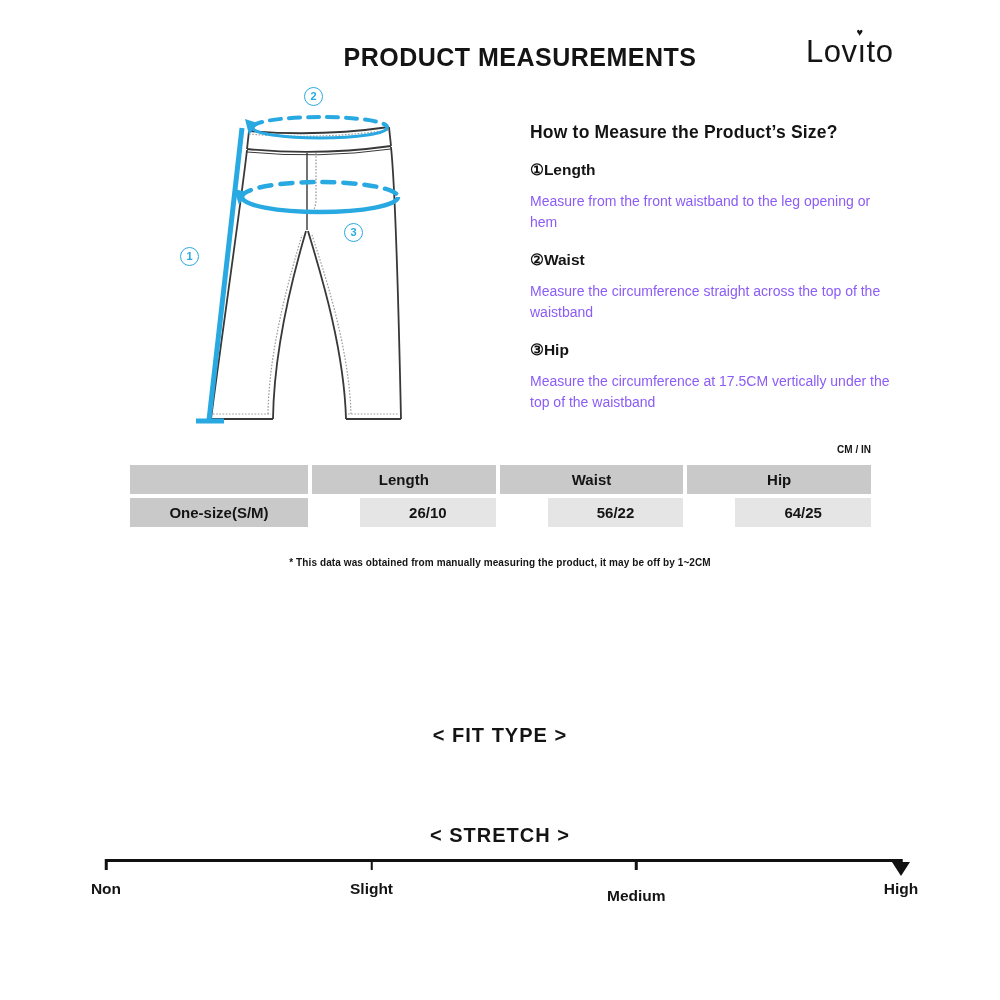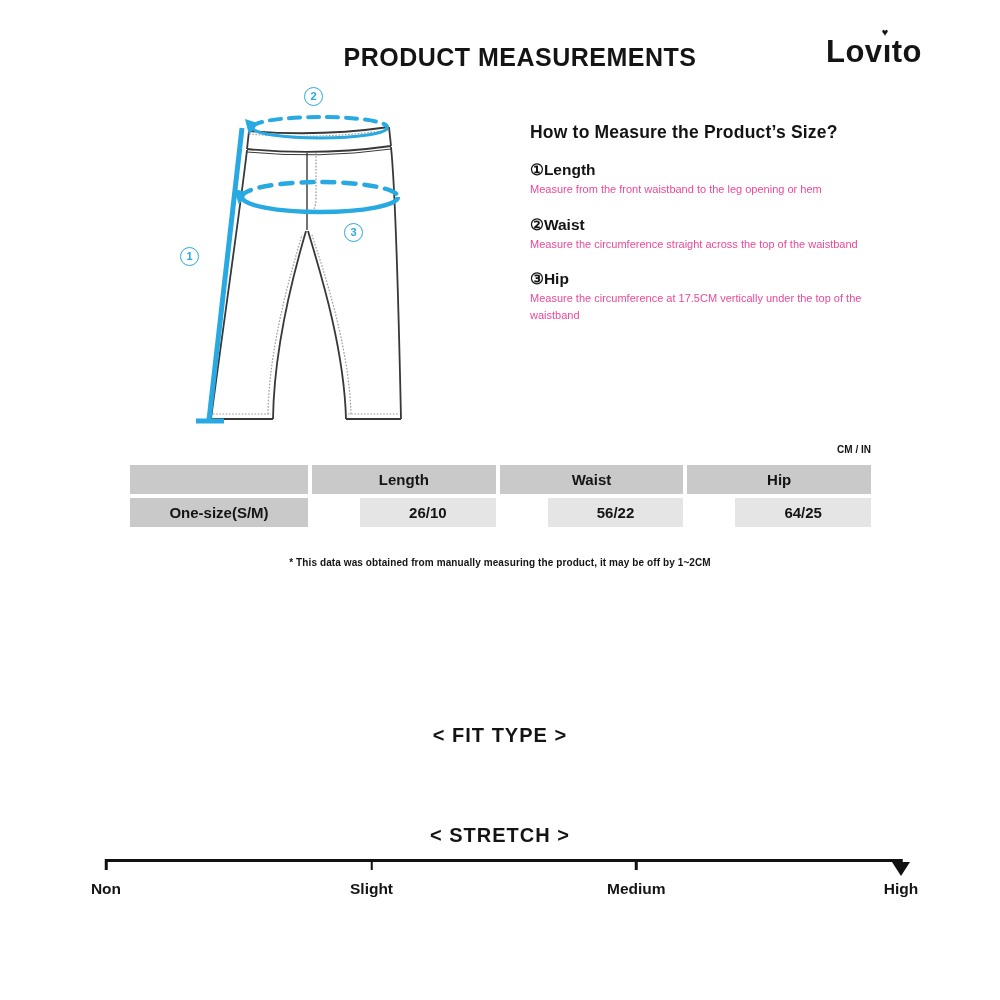--- a/index.html
+++ b/index.html
@@ -2,38 +2,38 @@
 <html><head>
 <meta charset="utf-8">
 <style>
   html,body{margin:0;padding:0;background:#fff;}
   .page{position:relative;width:1000px;height:1000px;background:#ffffff;overflow:hidden;
         font-family:"Liberation Sans", sans-serif;color:#141414;}
 
   
   .title{position:absolute;top:43px;left:0;right:0;text-align:center;
          font-size:25px;font-weight:800;letter-spacing:.5px;padding-left:40px;}
-  .logo{position:absolute;top:34px;left:806px;font-size:31px;font-weight:700;letter-spacing:.5px;margin-left:20px;}
+  .logo{position:absolute;top:34px;left:806px;font-size:31px;font-weight:400;letter-spacing:.5px;}
   .logo-i{position:relative;display:inline-block;}
   .logo-heart{position:absolute;top:-7px;left:-1px;font-size:11px;line-height:1;}
 
   
   .pants-svg{position:absolute;left:150px;top:83px;width:280px;height:360px;}
   .callout{position:absolute;width:17px;height:17px;border:1.6px solid #29A9E1;border-radius:50%;
            background:#fff;color:#29A9E1;font-size:11px;font-weight:700;
            display:flex;align-items:center;justify-content:center;line-height:1;}
   .callout-1{left:180px;top:247px;}
   .callout-2{left:304px;top:87px;}
   .callout-3{left:344px;top:223px;}
 
   
   .howto{position:absolute;left:530px;top:122px;width:360px;}
   .howto-title{font-size:17.5px;font-weight:700;margin:0 0 13px 0;letter-spacing:.2px;}
   .mi-label{font-size:15.5px;font-weight:700;margin-top:18px;}
-  .mi-desc{font-size:11px;line-height:1.5;color:#ec4899;margin-top:2px;}
+  .mi-desc{font-size:14px;line-height:1.5;color:#8b5cf6;margin-top:12px;}
 
   
   .units{position:absolute;top:444px;left:130px;width:741px;text-align:right;
          font-size:10px;font-weight:700;}
   .sizes{position:absolute;left:130px;top:465px;width:741px;display:grid;
          grid-template-columns:178px 1fr 1fr 1fr;grid-template-rows:29px 29px;gap:4px;
          font-size:15px;font-weight:700;}
   .cell{display:flex;align-items:center;justify-content:center;}
   .cell.head{background:#c9c9c9;}
   .cell.val{background:#e5e5e5;margin-left:48px;}
@@ -149,17 +149,17 @@
   <div class="scale-title stretch">&lt; STRETCH &gt;</div>
   <div class="scale stretch">
     <div class="bar"></div>
   <span class="tick" style="left: 0%;"></span>
       <span class="tick" style="left: 33.4%;"></span>
       <span class="tick" style="left: 66.7%;"></span>
       <span class="tick" style="left: 100%;"></span>
       <span class="marker" style="left: 100%;"></span>
       <span class="scale-label" style="left: 0%;">Non</span>
       <span class="scale-label" style="left: 33.4%;">Slight</span>
-      <span class="scale-label" style="left: 66.7%;">Medium</span>
+      <span class="scale-label" style="left: 66.7%; margin-top: 7px;">Medium</span>
       <span class="scale-label" style="left: 100%;">High</span>
     </div>
 
 </div>
 
 </body></html>

